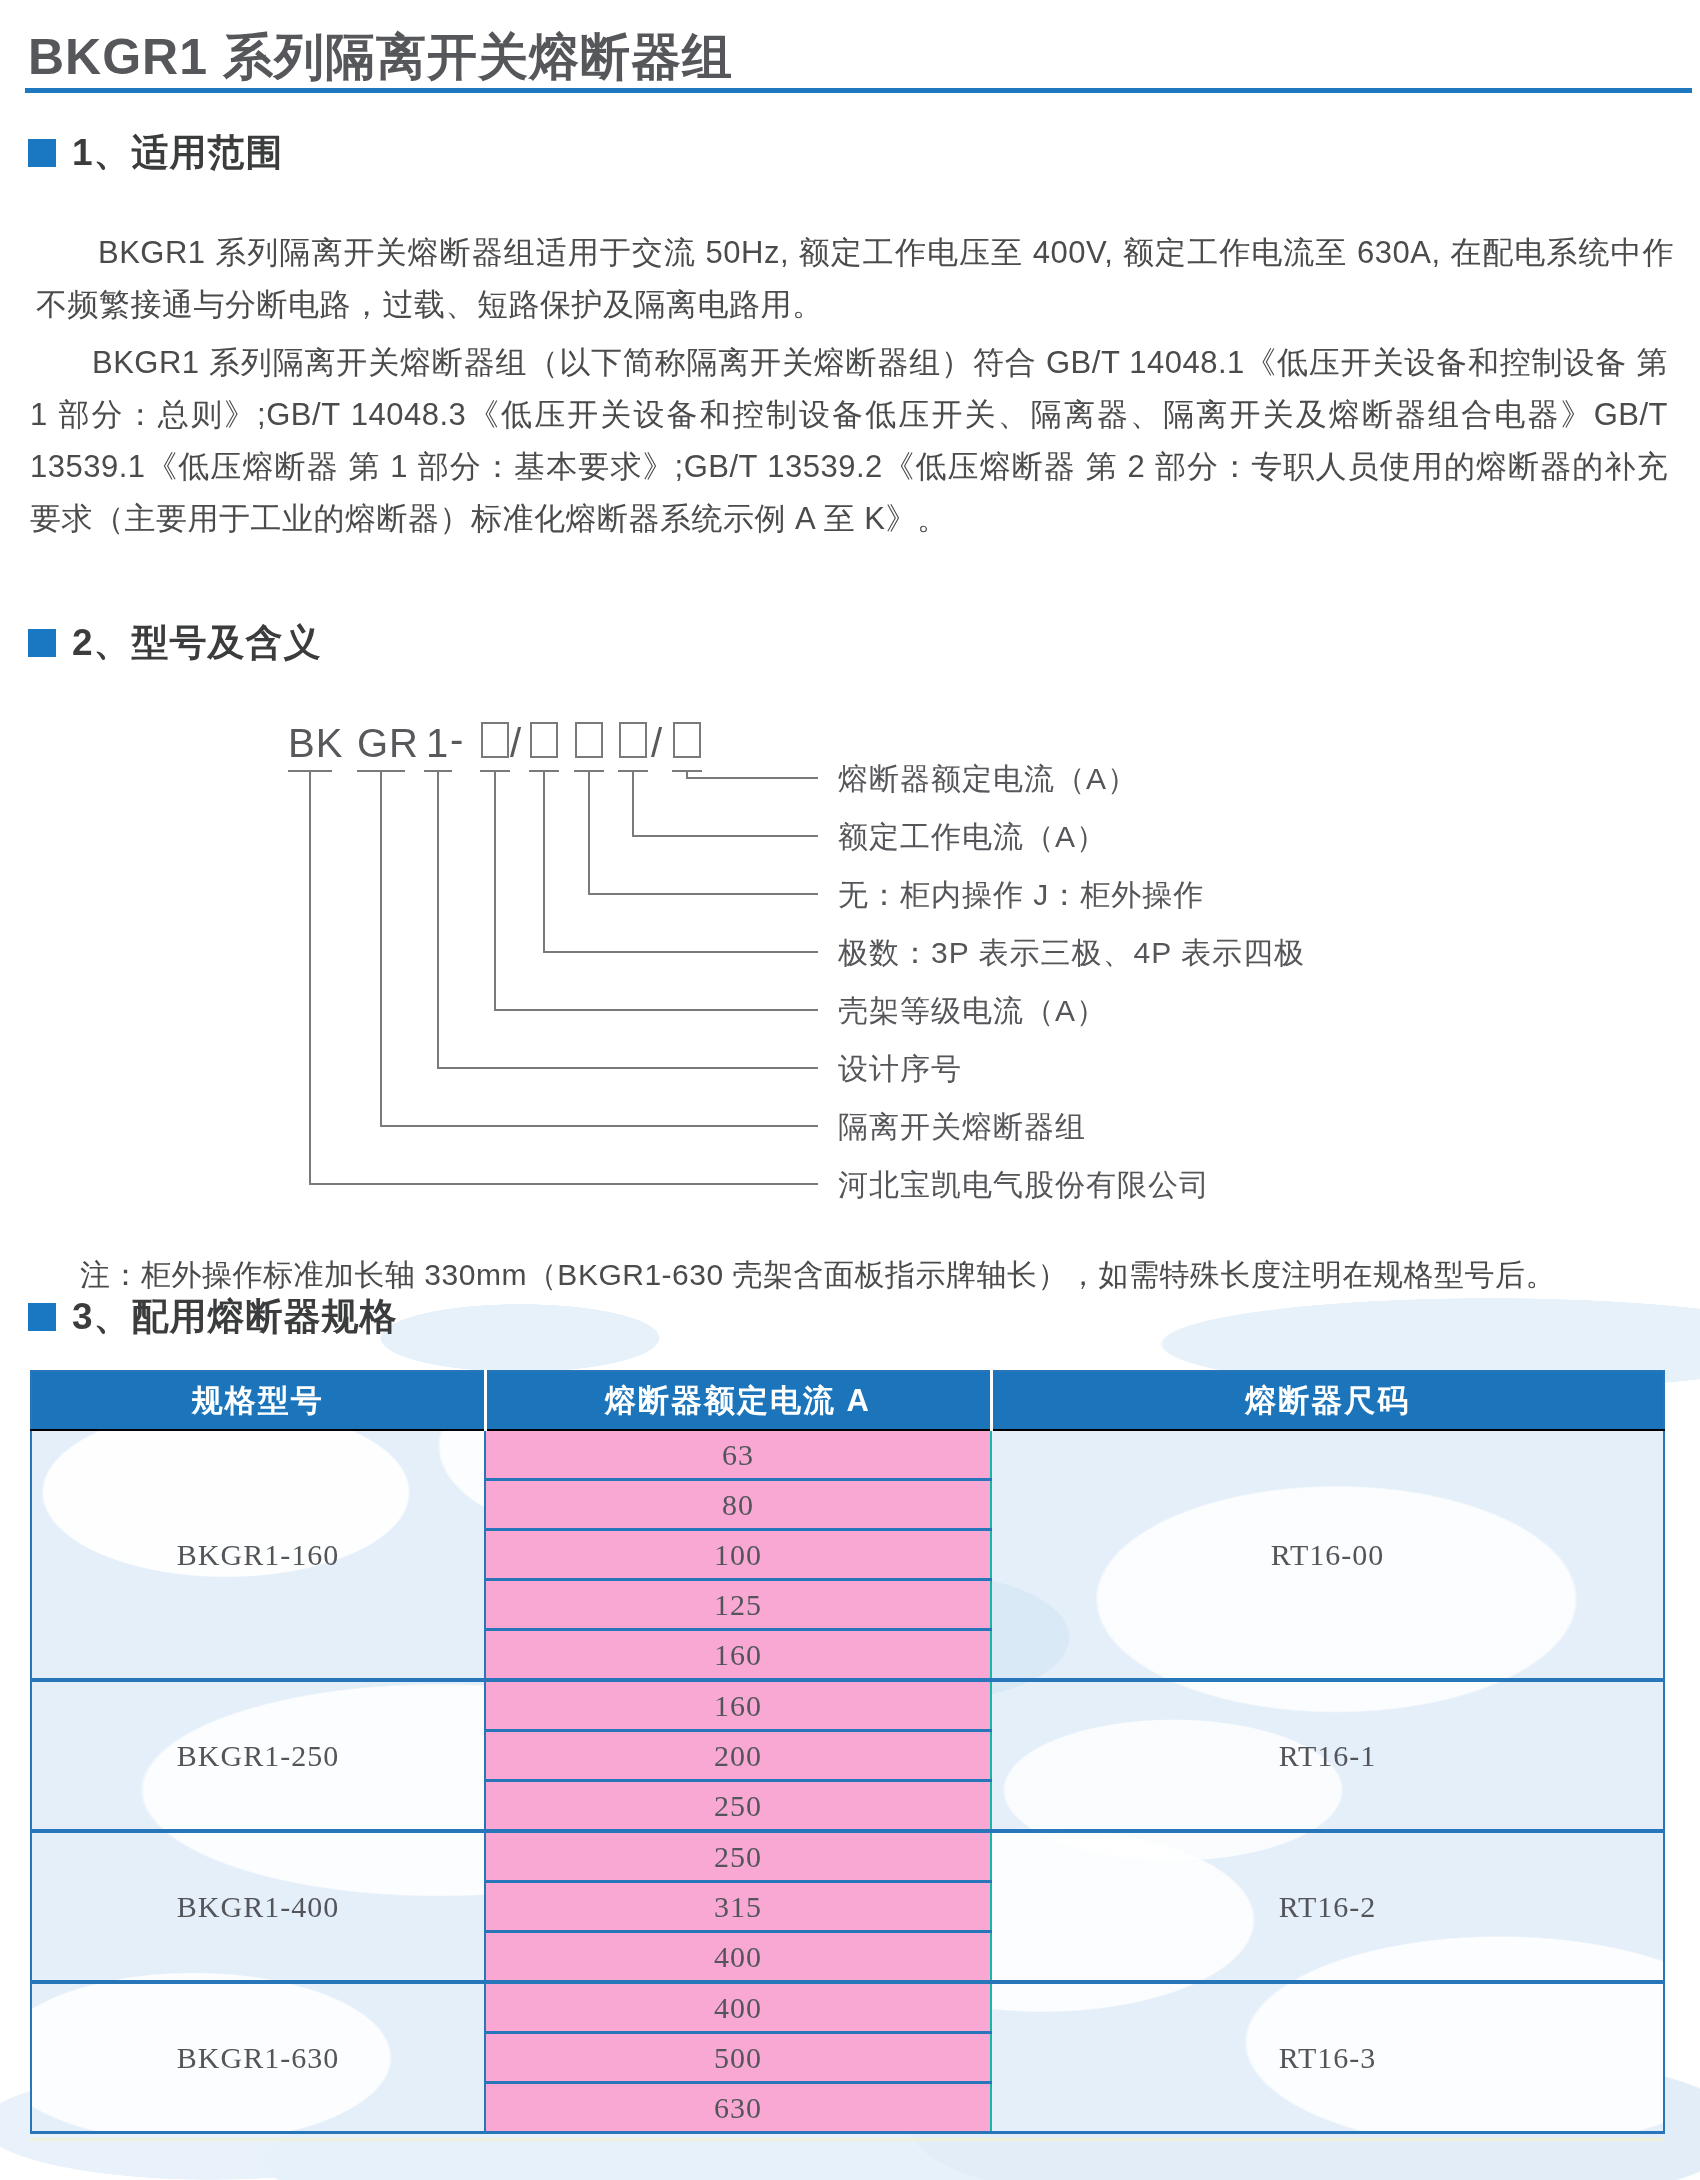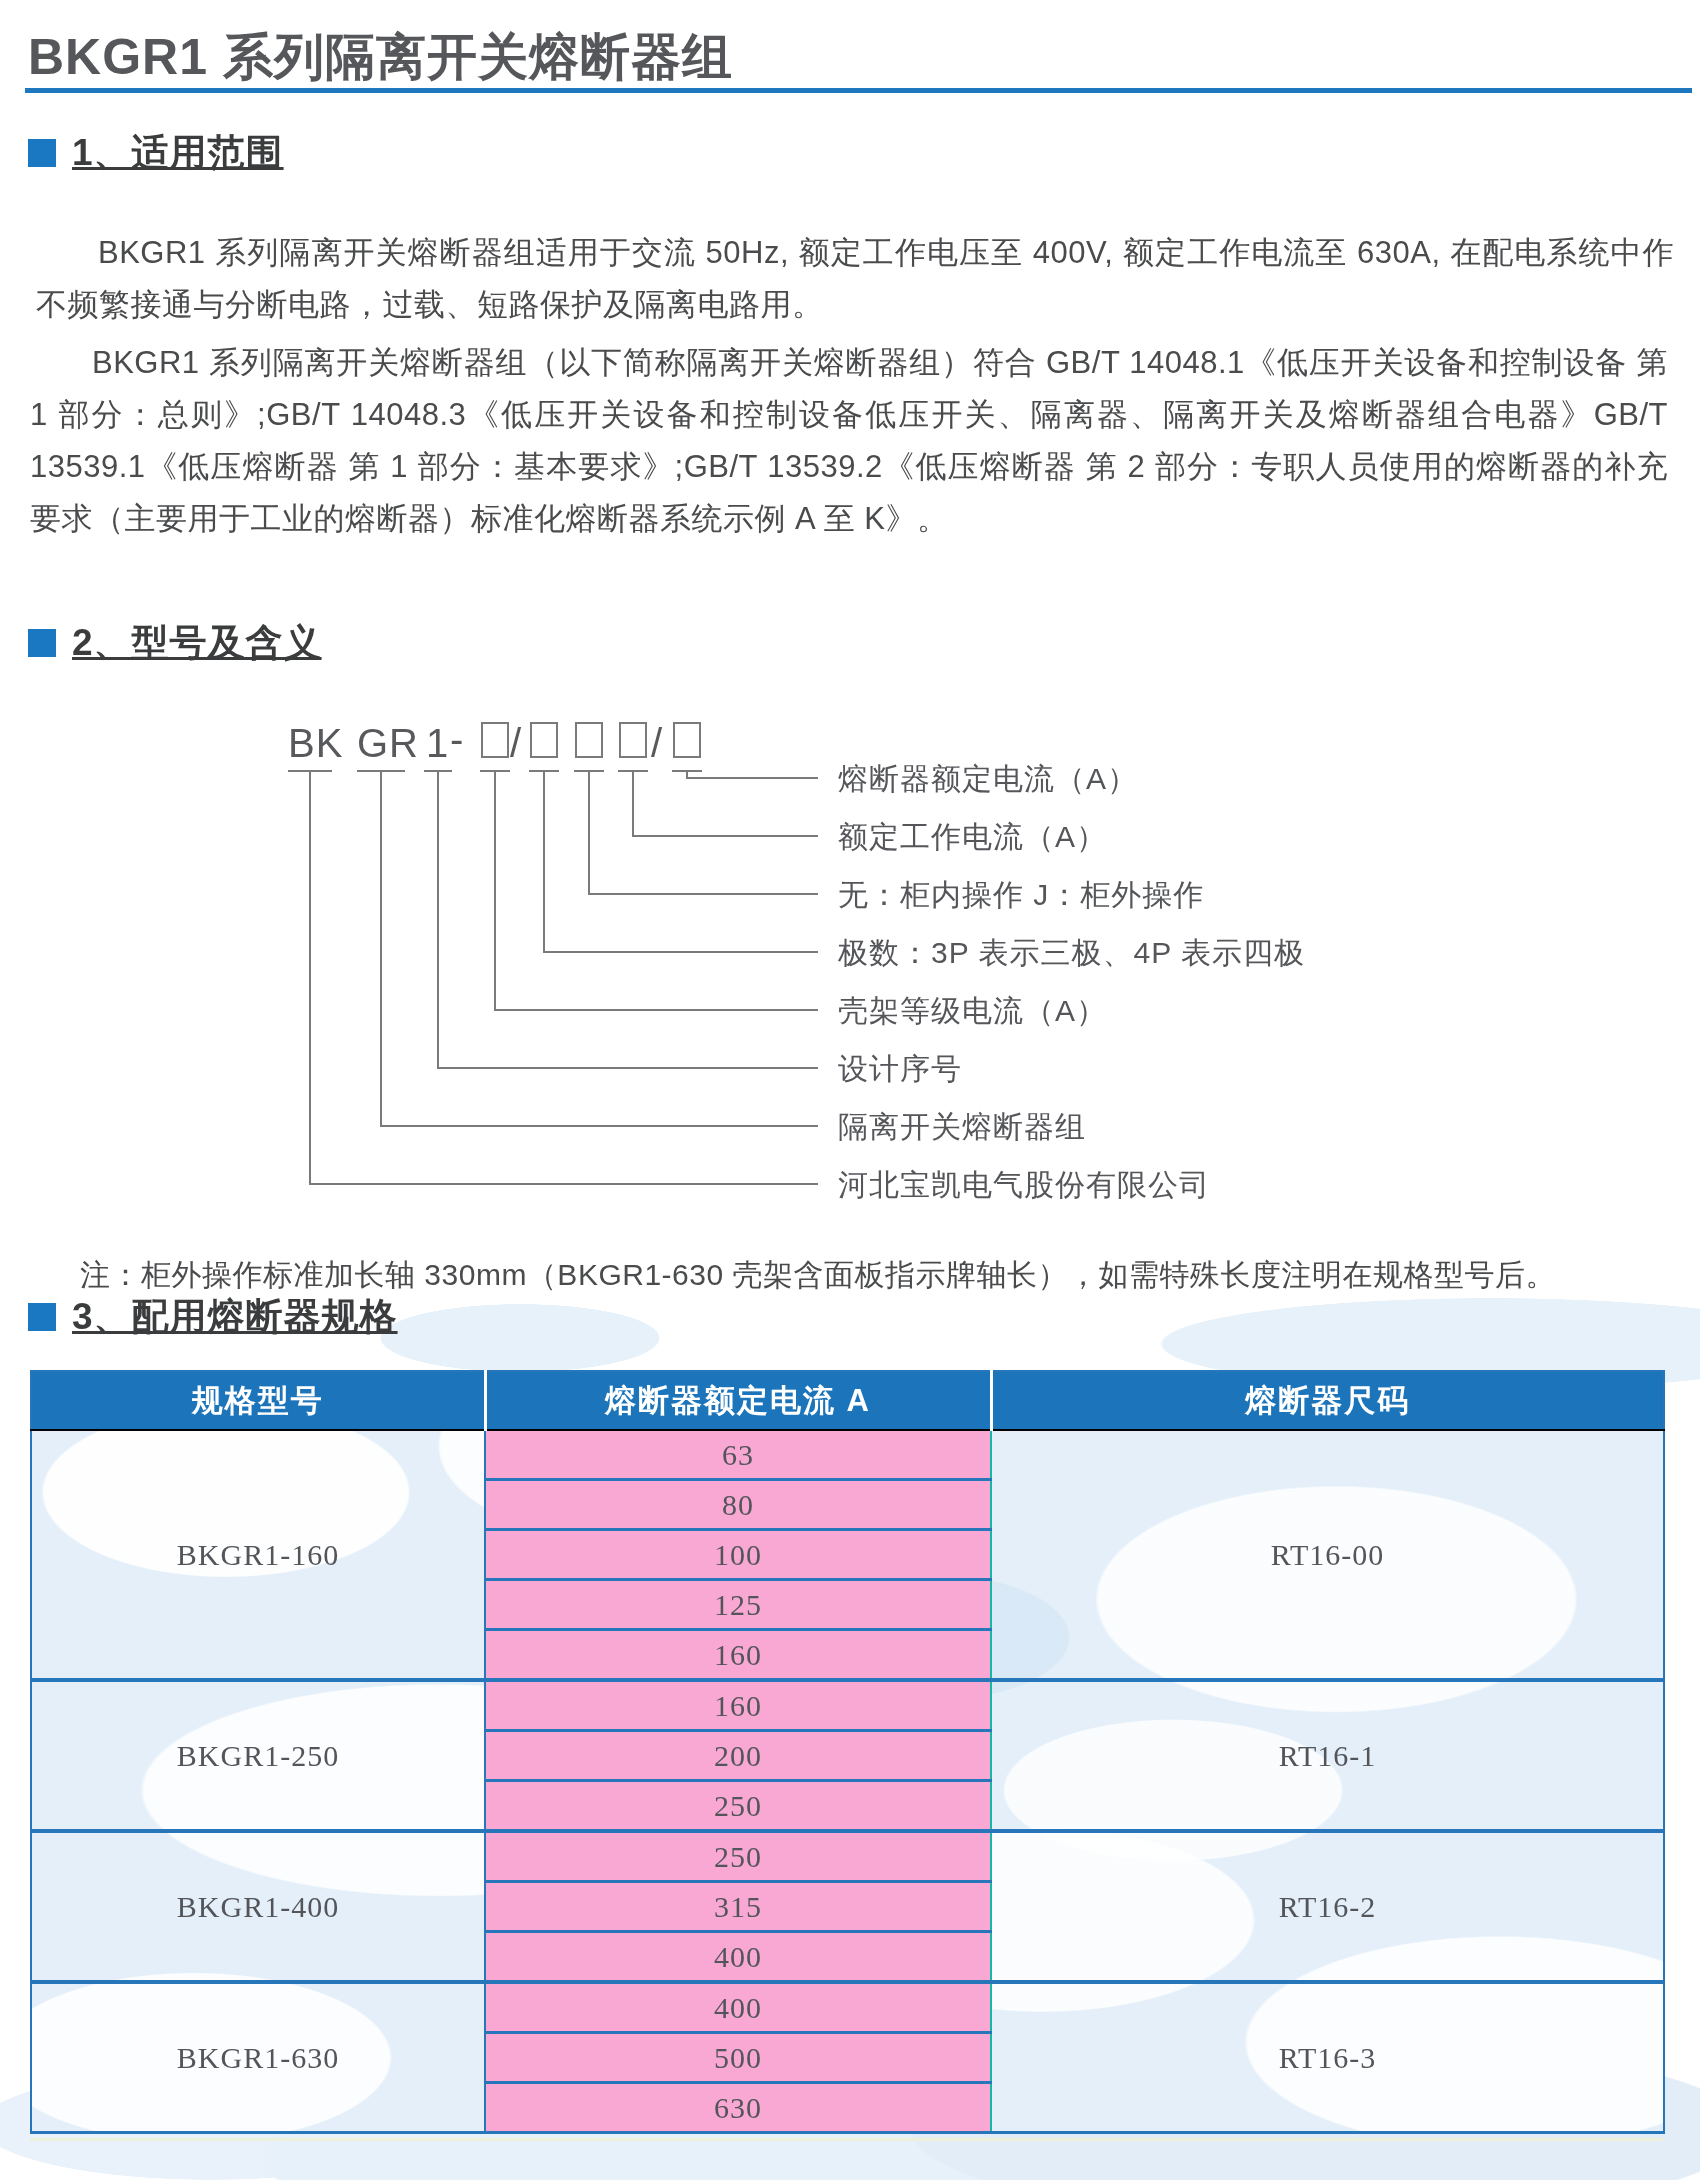--- a/index.html
+++ b/index.html
@@ -28,21 +28,21 @@
   }
   .rule{
     position:absolute;left:25px;top:88px;width:1667px;height:5px;
     background:#1e78c0;
   }
   
   .sec{
     position:absolute;left:28px;display:flex;align-items:center;
   }
   .sec .sq{width:28px;height:28px;background:#1a78c3;margin-right:16px;flex:0 0 auto;}
-  .sec .txt{font-size:37px;font-weight:bold;color:#3b3c3d;letter-spacing:1px;text-decoration:underline;}
+  .sec .txt{font-size:37px;font-weight:bold;color:#3b3c3d;letter-spacing:1px;}
   .sec1{top:128px;}
   .sec2{top:610px;margin-top:8px;}
   .sec3{top:1292px;}
   
   .para{
     position:absolute;left:30px;width:1638px;
     font-size:31px;line-height:52px;color:#4a4b4d;
     text-align:justify;text-indent:2em;letter-spacing:0.5px;
   }
   .p1{top:196px;margin-left:6px;}

